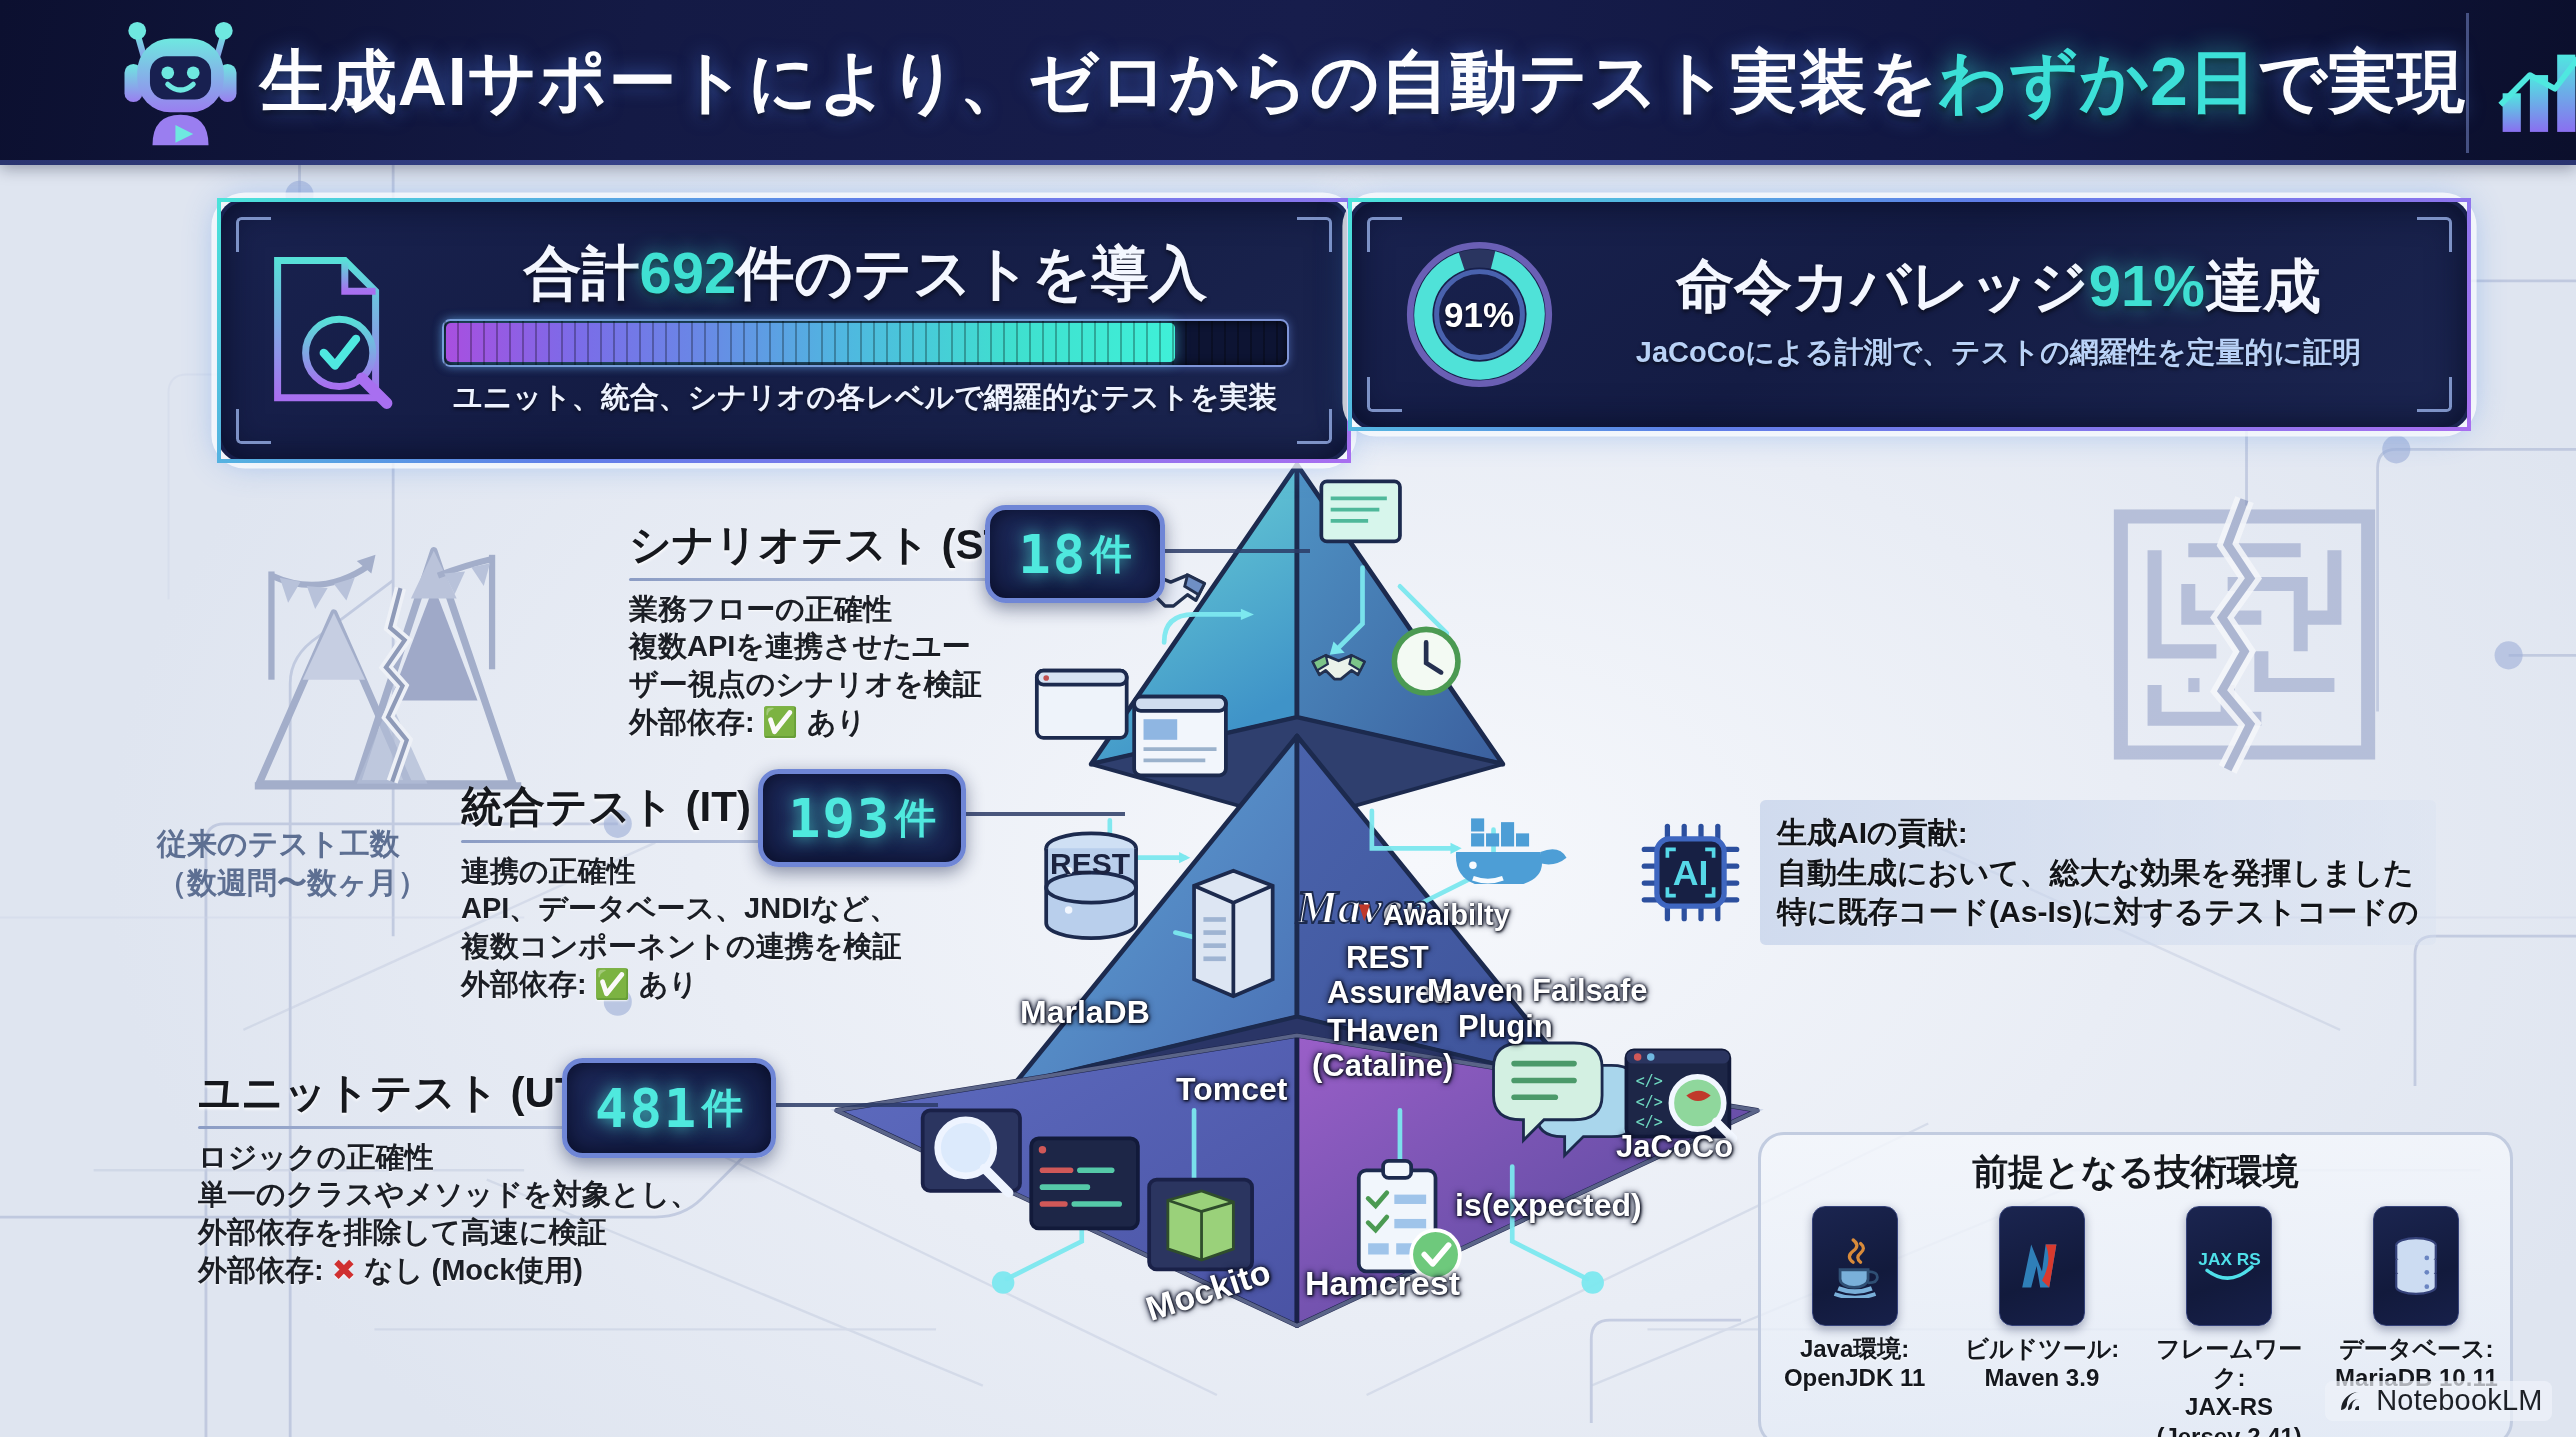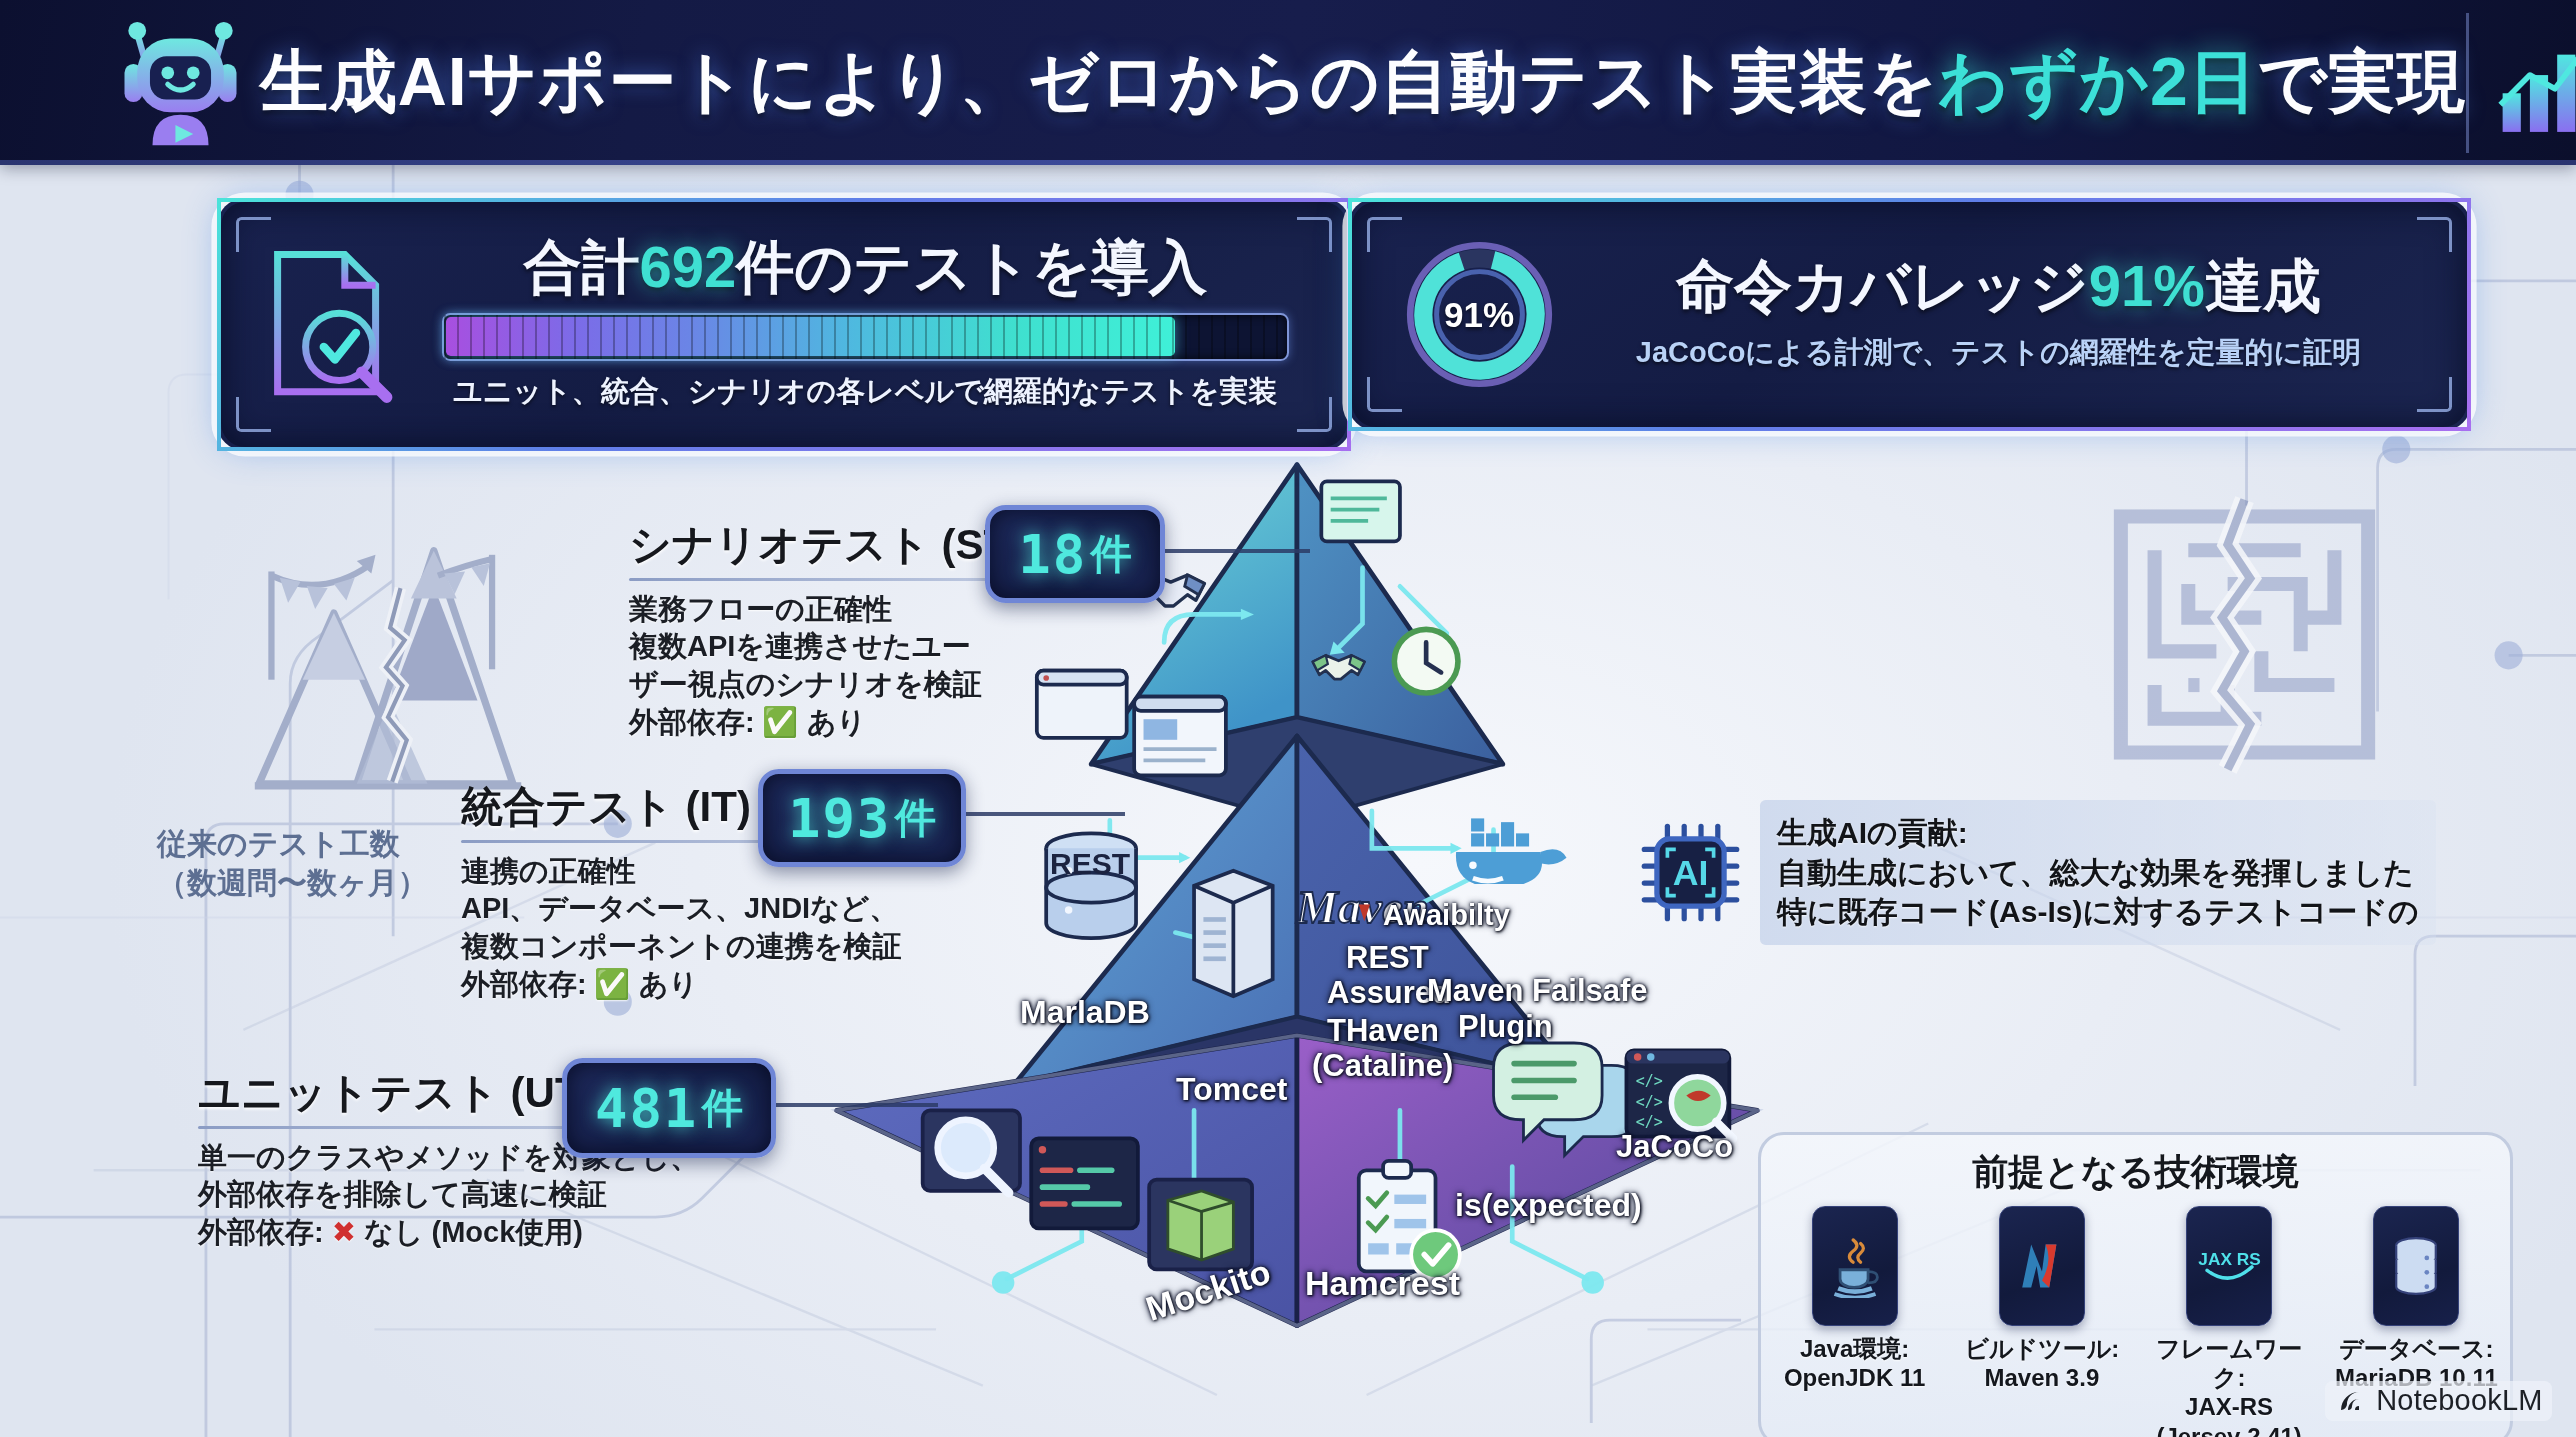--- a/index.html
+++ b/index.html
@@ -38,21 +38,21 @@
     border:4.7px solid;
     border-image:linear-gradient(140deg,#4be3da,#5f7ee8 45%,#a86ff0) 1;
     box-shadow:0 0 0 5.6px rgba(255,255,255,.75), 0 0 32px rgba(80,140,230,.45), inset 0 0 37px rgba(6,10,34,.85);
     display:flex;align-items:center;z-index:5;}
   .statcard .corner{position:absolute;width:32px;height:32px;border-color:#98b0e8;opacity:.8;}
   .c-tl{left:15px;top:15px;border-left:3.7px solid;border-top:3.7px solid;border-radius:5.6px 0 0 0;}
   .c-tr{right:15px;top:15px;border-right:3.7px solid;border-top:3.7px solid;border-radius:0 5.6px 0 0;}
   .c-bl{left:15px;bottom:15px;border-left:3.7px solid;border-bottom:3.7px solid;border-radius:0 0 0 5.6px;}
   .c-br{right:15px;bottom:15px;border-right:3.7px solid;border-bottom:3.7px solid;border-radius:0 0 5.6px 0;}
 
-  #card-tests{left:217px;top:198px;width:1078px;height:225px;padding:10px 24px;gap:17px;}
+  #card-tests{left:217px;top:198px;width:1078px;height:225px;padding:16px 24px;gap:17px;}
   #card-cov{left:1348px;top:198px;width:1067px;height:225px;padding:0 24px;}
 
   .doc-icon{width:140px;height:157px;flex:0 0 auto;margin-left:13px;}
   .stat-body{flex:1 1 auto;padding:0 17px 0 9.4px;}
   .stat-title{font-size:58px;font-weight:bold;color:#f4f7ff;letter-spacing:0px;
     text-shadow:0 2.8px 4.7px rgba(0,0,0,.55);line-height:1.05;white-space:nowrap;text-align:center;}
   .stat-title .num{color:#3fe0d2;text-shadow:0 0 19px rgba(63,224,210,.6),0 2.8px 4.7px rgba(0,0,0,.5);}
   .bar-wrap{margin:15px auto 11.2px;width:95%;height:39px;border-radius:8.4px;
     background:#0d1433;border:2.8px solid #7f95d8;padding:2.8px;
     box-shadow:0 0 9.4px rgba(120,160,255,.45), inset 0 0 9.4px rgba(0,0,0,.8);}
@@ -604,20 +604,21 @@
   <div class="badge" id="badge-it">
     <span>193</span>
       <span class="unit">件</span>
   </div>
   <div class="leader" id="lead-it"></div>
 
   <div class="layer" id="layer-ut">
     <div class="lt-head">ユニットテスト (UT)</div>
     <div class="rule"></div>
     <div class="lt-body">
+      <div>ロジックの正確性</div>
       <div>単一のクラスやメソッドを対象とし、</div>
       <div>外部依存を排除して高速に検証</div>
       <div class="dep">
         <span>外部依存:</span>
         <span class="no">✖</span>
         <span>なし (Mock使用)</span>
       </div>
     </div>
   </div>
   <div class="badge" id="badge-ut">

